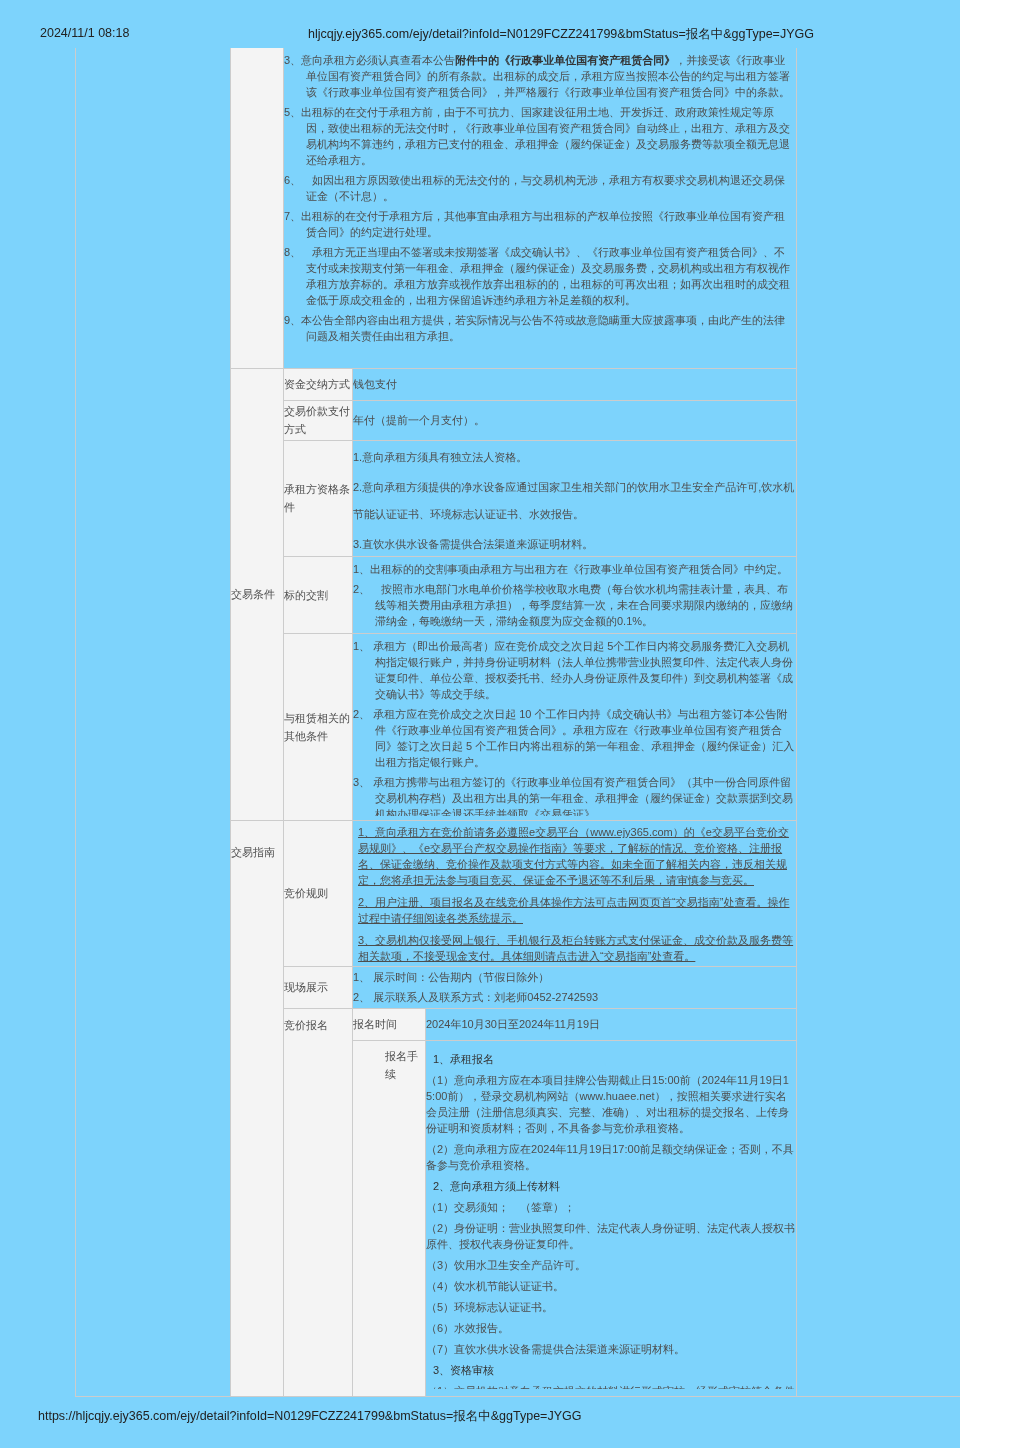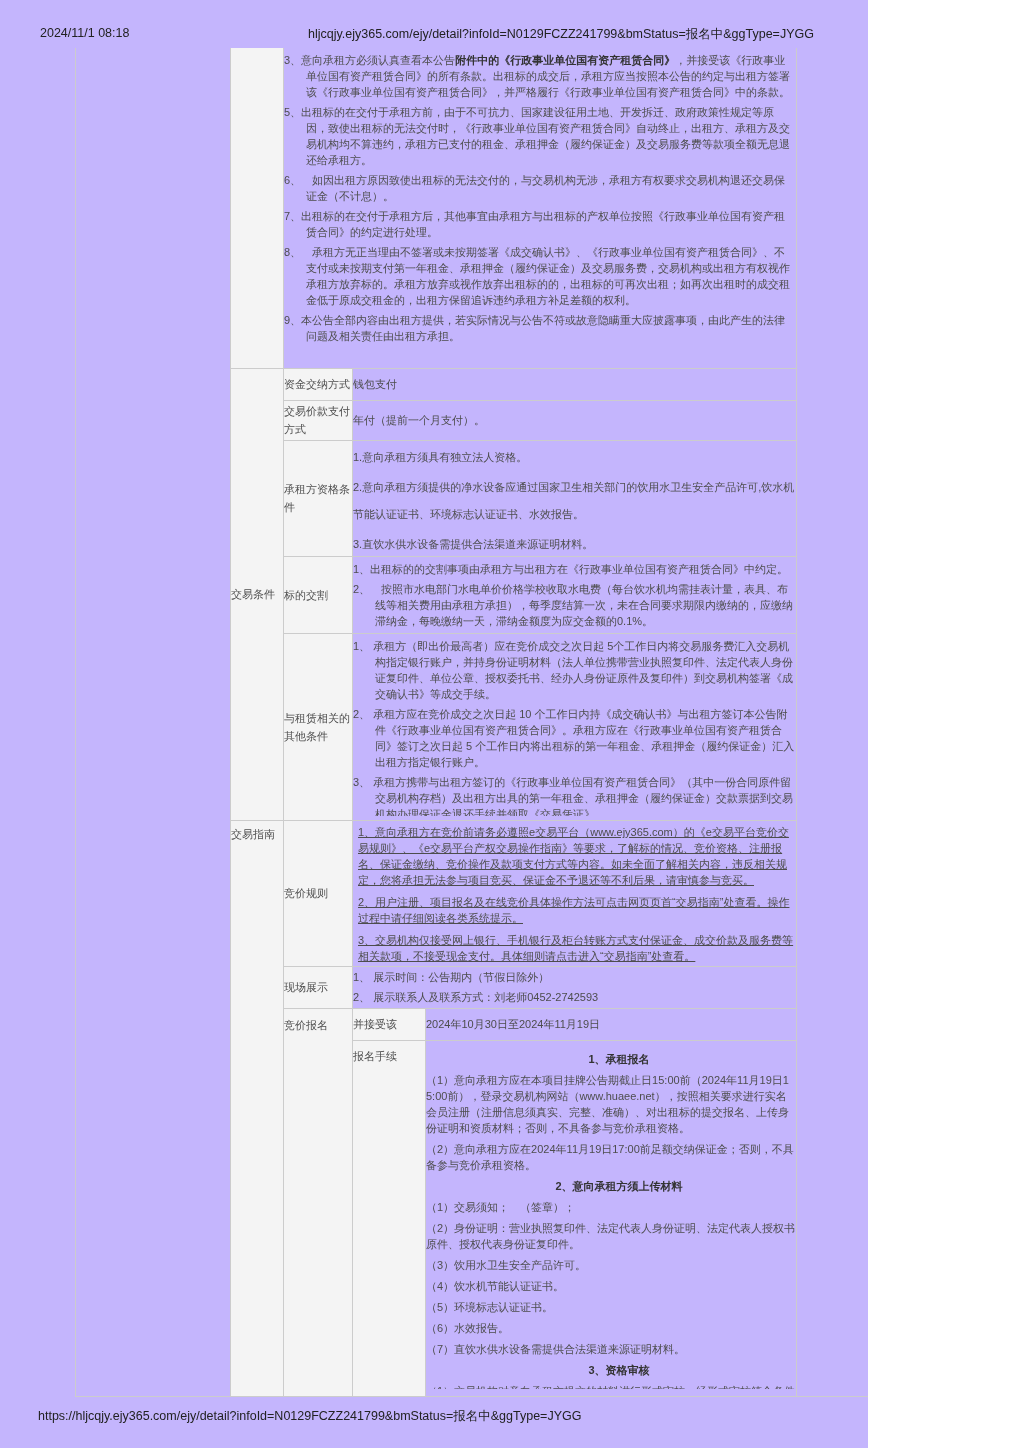--- a/index.html
+++ b/index.html
@@ -4,55 +4,55 @@
 <style>
   :root{
     --border:#cccccc;
     --label-bg:#f4f4f4;
     --text:#4d4d4d;
     --heading:#333333;
     --chrome:#222222;
   }
   html,body{margin:0;padding:0;}
   body{background:#ffffff;font-family:"Liberation Sans","DejaVu Sans",sans-serif;}
-  .page{position:relative;width:868px;height:1448px;background:#c4b5fd;overflow:hidden;color:var(--text);}
+  .page{position:relative;width:960px;height:1448px;background:#7dd3fc;overflow:hidden;color:var(--text);}
   .print-header{position:absolute;top:26px;left:0;width:1024px;font-size:12.5px;color:var(--chrome);}
   .print-header .dt{position:absolute;left:40px;top:0;white-space:nowrap;}
   .print-header .url{position:absolute;left:308px;top:0;white-space:nowrap;}
   .print-footer{position:absolute;top:1408px;left:0;width:1024px;font-size:12.5px;color:var(--chrome);}
   .print-footer .url{position:absolute;left:38px;top:0;white-space:nowrap;}
   .print-footer .pg{position:absolute;right:47px;top:0;white-space:nowrap;}
 
   .outer-box{position:absolute;left:75px;top:48px;width:899px;height:1348px;
     border-left:1px solid var(--border);border-right:1px solid var(--border);border-bottom:1px solid var(--border);}
   .table-wrap{position:absolute;left:230px;top:48px;width:567px;height:1348px;overflow:hidden;}
 
   table.doc{border-collapse:collapse;table-layout:fixed;width:566px;font-size:11px;color:var(--text);}
   table.doc td{border:1px solid var(--border);padding:0;vertical-align:middle;word-break:break-all;overflow:hidden;}
   table.doc tr.first td{border-top:none;}
 
   td.sec{background:var(--label-bg);padding:2px 2px 2px 6px;line-height:20px;}
-  td.sec.top{vertical-align:top;padding-top:3px;}
+  td.sec.top{vertical-align:top;padding-top:21px;}
   td.lab{background:var(--label-bg);padding:2px 0 2px 3px;line-height:18px;margin-top:32px;}
   td.lab.top{vertical-align:top;padding-top:7px;font-family:Liberation Serif, serif;}
   td.lab2{background:var(--label-bg);padding:2px 0 2px 5px;line-height:18px;}
-  td.lab2.top{vertical-align:top;padding-top:6px;}
+  td.lab2.top{vertical-align:top;padding-top:6px;padding-left:32px;}
   td.val{padding:2px 6px 2px 4px;line-height:16px;}
   td.listcell{vertical-align:top;padding:5px 8px 2px 9px;}
   td.proccell{vertical-align:top;padding:4px 6px 2px 4px;}
 
   .clip{overflow:hidden;}
   .h320{height:312px;} .h110{height:108px;} .h70{height:68px;} .h180{height:178px;}
   .h140{height:138px;} .h38{height:36px;} .h344{height:342px;}
 
   p.hang{margin:0 0 4px 0;padding-left:22px;text-indent:-22px;line-height:16px;}
   .flat p{margin:0 0 6px 5px;line-height:16px;text-decoration:underline;}
   .qual p{margin:0 0 3px 0;line-height:27px;}
   .proc p{margin:0 0 5px 0;line-height:16px;}
-  .proc p.hd{font-weight:bold;color:var(--heading);margin:4px 0 5px 16px;text-align:center;}
+  .proc p.hd{font-weight:normal;color:var(--heading);margin:4px 0 5px 7px;}
   b{color:var(--heading);}
 </style>
 </head>
 <body>
 
 <div class="page">
 
   <div class="print-header">
     <span class="dt">2024/11/1 08:18</span>
     <span class="url">hljcqjy.ejy365.com/ejy/detail?infoId=N0129FCZZ241799&amp;bmStatus=报名中&amp;ggType=JYGG</span>
@@ -144,21 +144,21 @@
       <td class="listcell" colspan="2">
         <div class="clip h38">
           <p class="hang">1、 展示时间：公告期内（节假日除外）</p>
           <p class="hang">2、 展示联系人及联系方式：刘老师0452-2742593</p>
         </div>
       </td>
     </tr>
 
     <tr style="height:32px">
       <td class="lab top" rowspan="2">竞价报名</td>
-      <td class="lab2">并接受该</td>
+      <td class="lab2">报名时间</td>
       <td class="val">2024年10月30日至2024年11月19日</td>
     </tr>
 
     <tr style="height:356px">
       <td class="lab2 top">报名手续</td>
       <td class="proccell proc">
         <div class="clip h344">
           <p class="hd">1、承租报名</p>
           <p>（1）意向承租方应在本项目挂牌公告期截止日15:00前（2024年11月19日15:00前），登录交易机构网站（www.huaee.net），按照相关要求进行实名会员注册（注册信息须真实、完整、准确）、对出租标的提交报名、上传身份证明和资质材料；否则，不具备参与竞价承租资格。</p>
           <p>（2）意向承租方应在2024年11月19日17:00前足额交纳保证金；否则，不具备参与竞价承租资格。</p>

